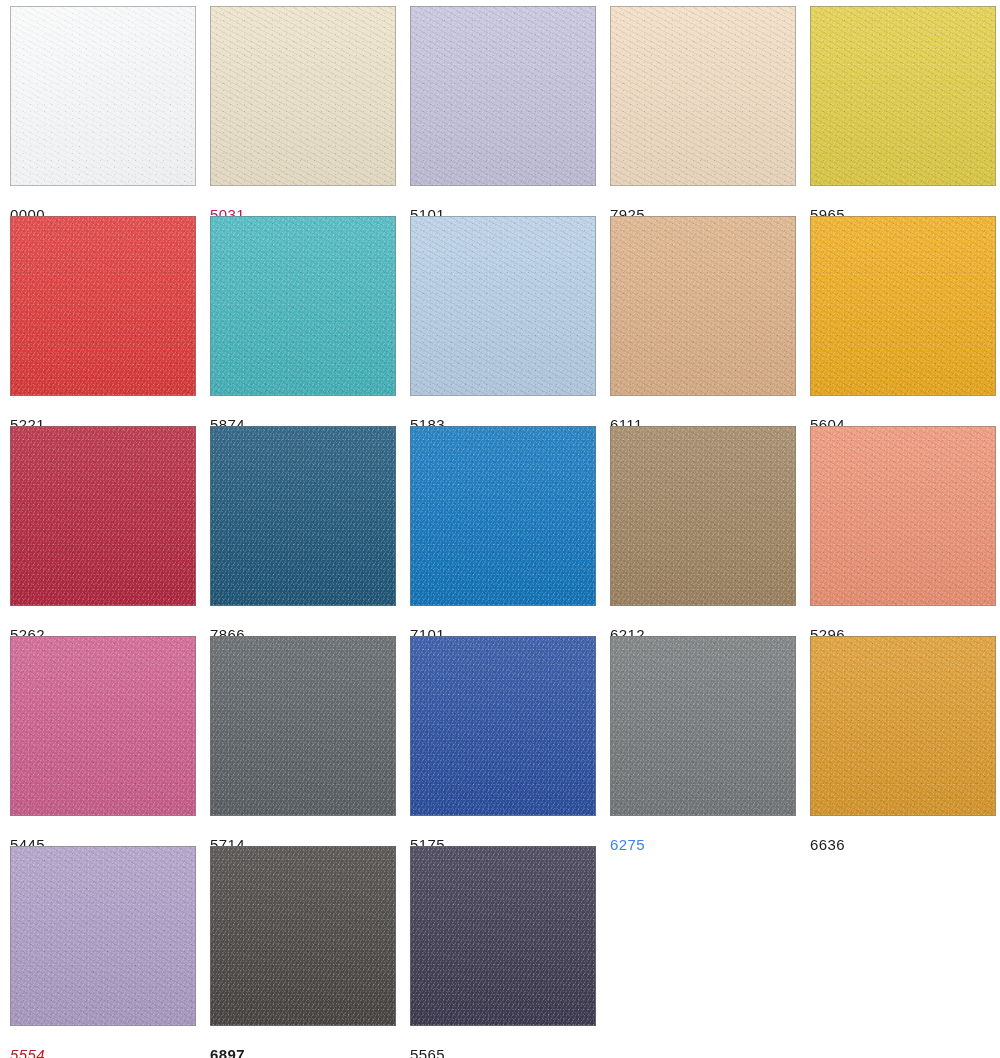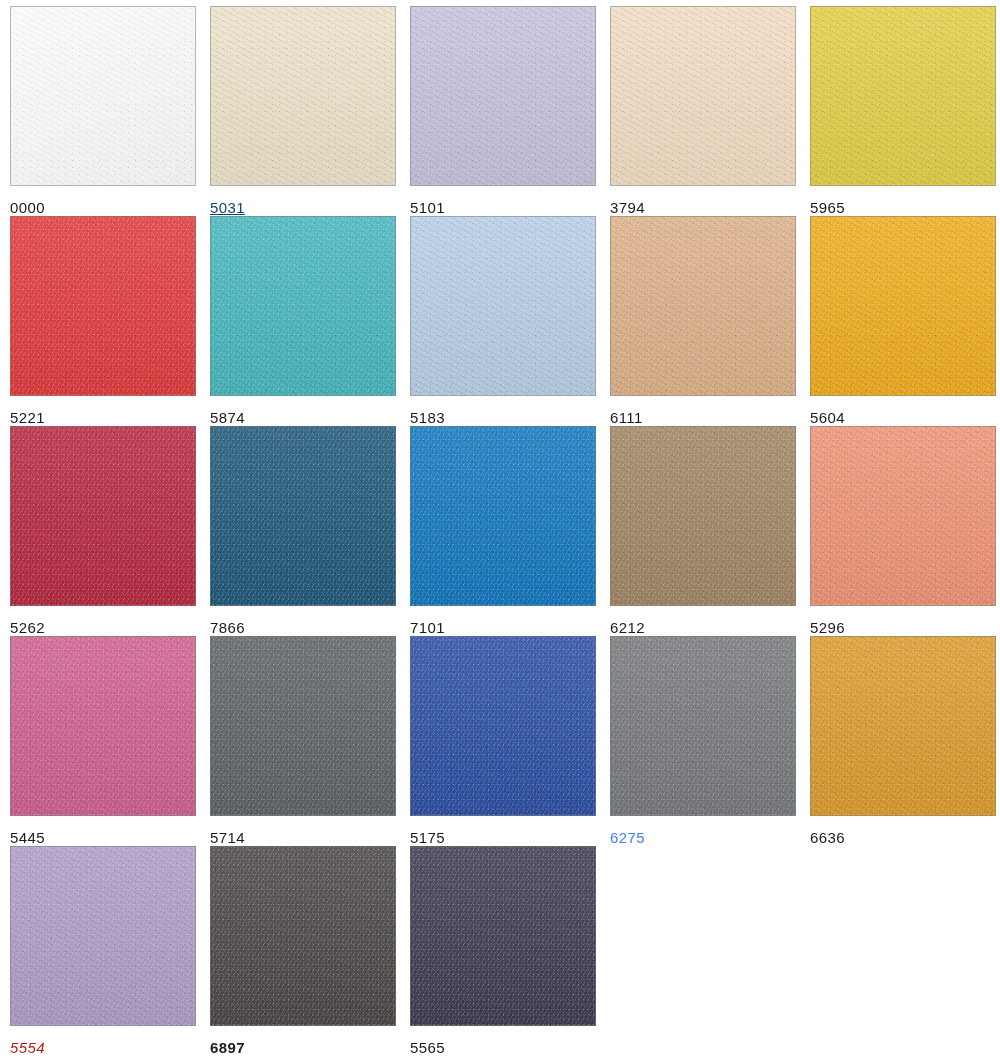--- a/index.html
+++ b/index.html
@@ -69,48 +69,48 @@
   
   .swatch-tile.glossy::after {
     background-image:
       repeating-linear-gradient(118deg, rgba(255,255,255,0.25) 0 1px, transparent 1px 4px),
       repeating-linear-gradient(28deg, rgba(0,0,0,0.04) 0 1px, transparent 1px 5px),
       linear-gradient(160deg, rgba(255,255,255,0.55), rgba(0,0,0,0.03));
   }
 
   .swatch-code {
     display: block;
-    margin-top: 14px;
+    margin-top: 21px;
     font-family: "Liberation Sans", sans-serif;
     font-size: 15px;
     letter-spacing: 0.4px;
     color: #1b1b1b;
     line-height: 1;
     white-space: nowrap;
   }
 </style>
 </head>
 <body style="background: rgb(255, 255, 255);">
 
 <div id="swatch-grid">
     <div class="swatch-cell">
       <div class="swatch-tile glossy" style="background: rgb(244, 245, 247);"></div>
       <span class="swatch-code" style="color: rgb(27, 27, 27);">0000</span>
     </div>
     <div class="swatch-cell">
       <div class="swatch-tile" style="background: rgb(237, 226, 201);"></div>
-      <span class="swatch-code" style="color: #0c4a6e; text-decoration: underline;">5031</span>
+      <span class="swatch-code" style="color: #be185d; text-decoration: underline;">5031</span>
     </div>
     <div class="swatch-cell">
       <div class="swatch-tile" style="background: rgb(196, 194, 220);"></div>
       <span class="swatch-code" style="color: rgb(27, 27, 27);">5101</span>
     </div>
     <div class="swatch-cell">
       <div class="swatch-tile" style="background: rgb(242, 220, 194);"></div>
-      <span class="swatch-code" style="color: rgb(27, 27, 27);">3794</span>
+      <span class="swatch-code" style="color: rgb(27, 27, 27);">7925</span>
     </div>
     <div class="swatch-cell">
       <div class="swatch-tile" style="background: rgb(226, 206, 70);"></div>
       <span class="swatch-code" style="color: rgb(27, 27, 27);">5965</span>
     </div>
     <div class="swatch-cell">
       <div class="swatch-tile" style="background: rgb(224, 58, 60);"></div>
       <span class="swatch-code" style="color: rgb(27, 27, 27);">5221</span>
     </div>
     <div class="swatch-cell">

